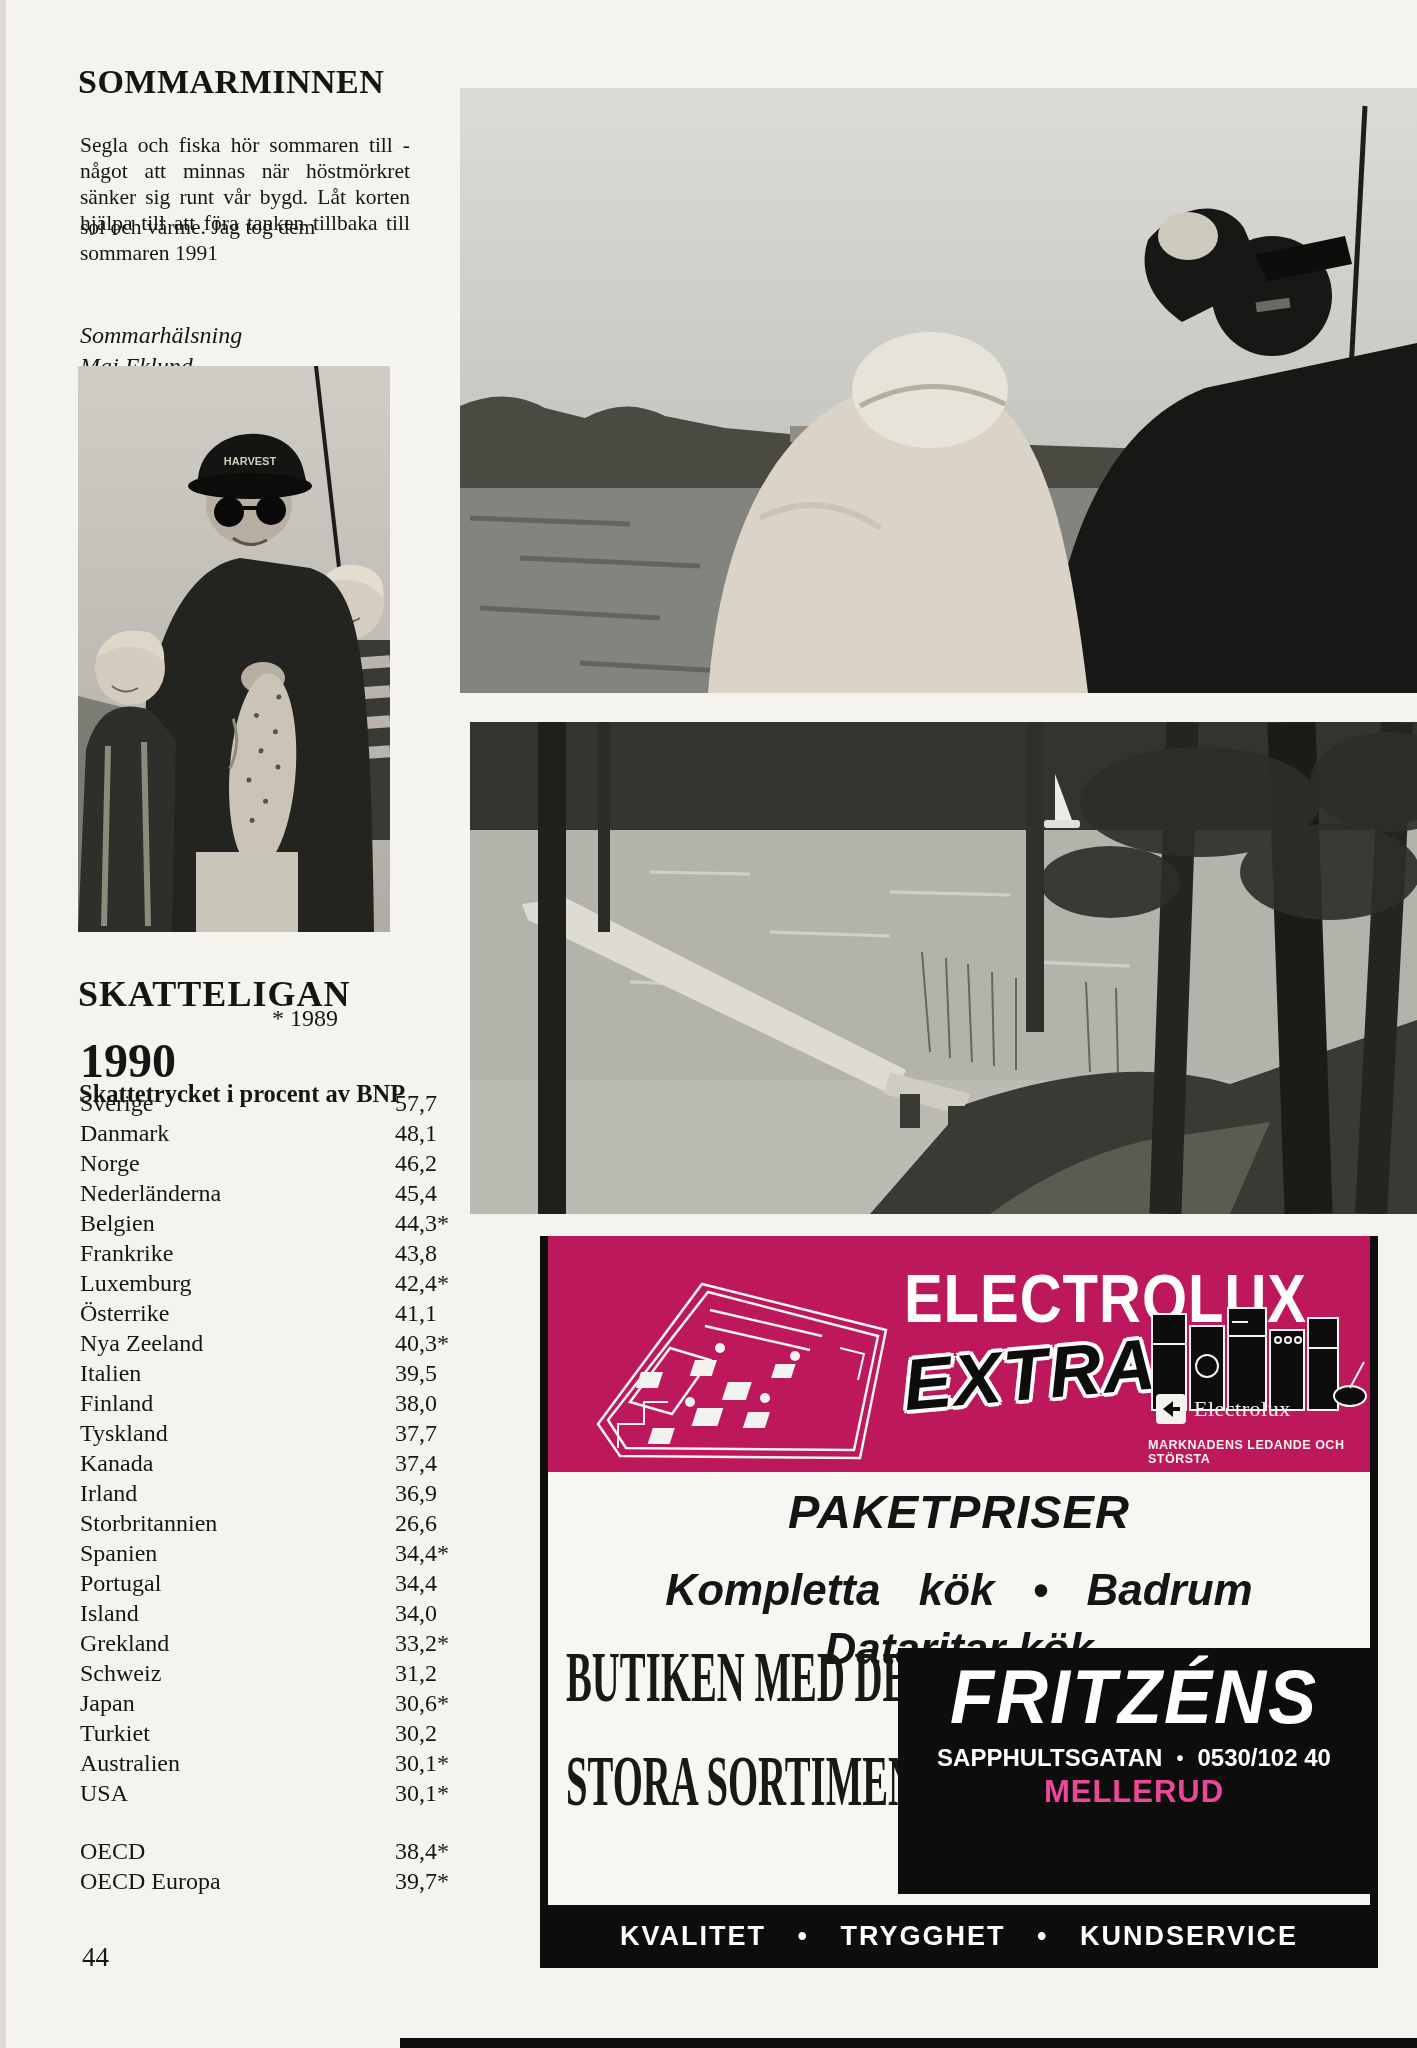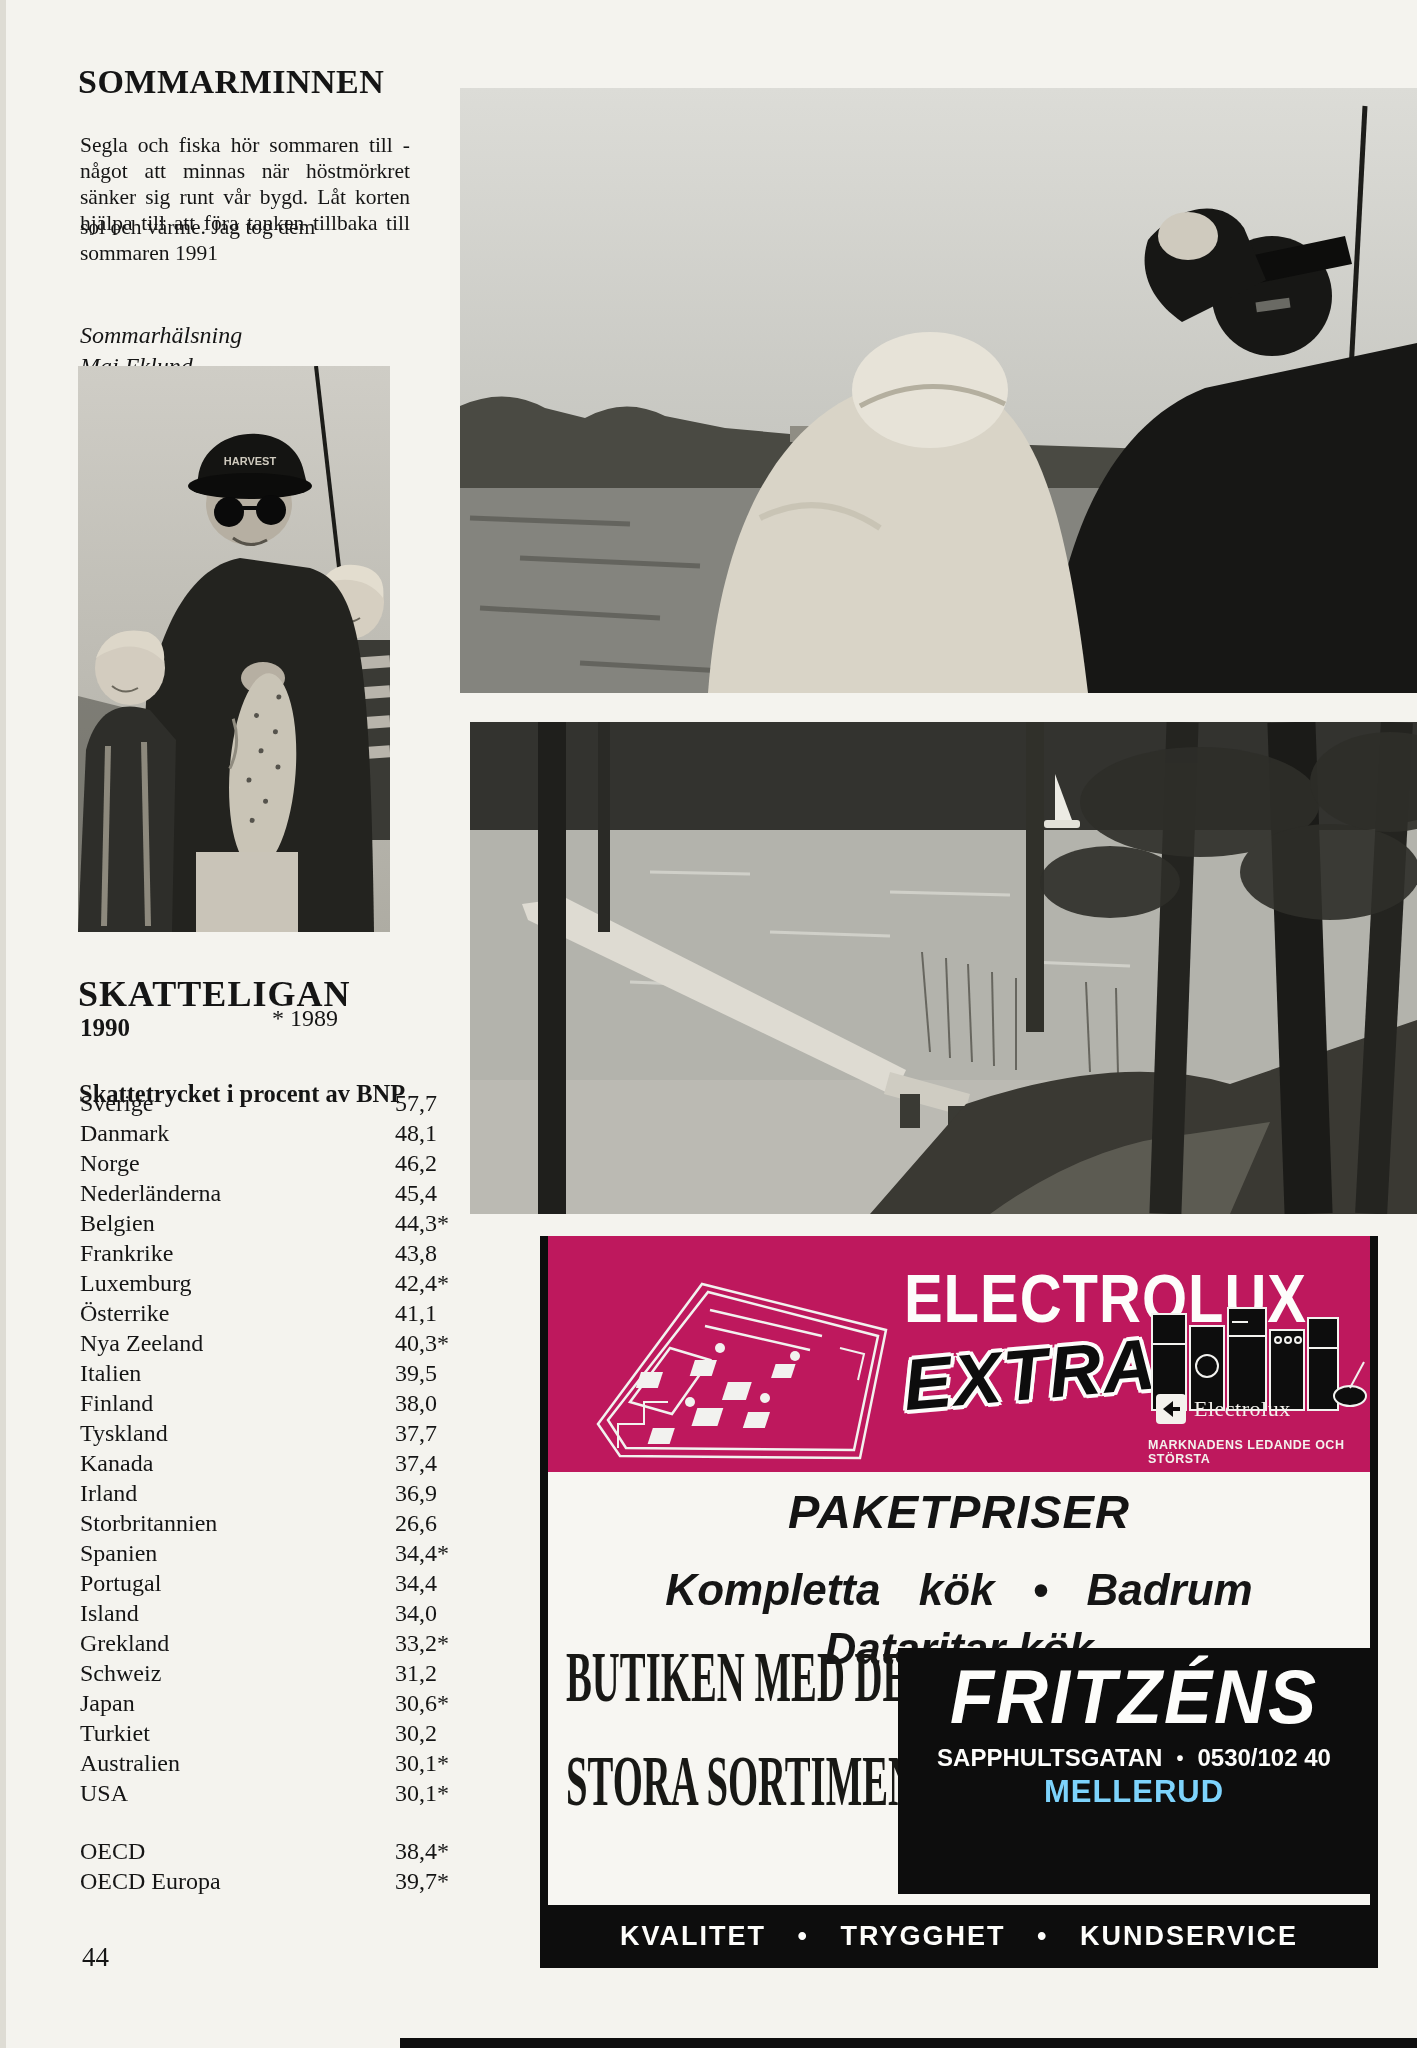--- a/index.html
+++ b/index.html
@@ -26,21 +26,21 @@
   
   figure{margin:0;}
   .photo{background:#be185d;box-shadow:0 0 0 1px #8a887f inset;}
   .photo svg{display:block;}
   #photo-family{left:78px;top:366px;width:312px;height:566px;}
   #photo-boat{left:460px;top:88px;width:957px;height:605px;}
   #photo-lake{left:470px;top:722px;width:947px;height:492px;}
 
   
   .tax-title{left:78px;top:943px;font-size:36px;font-weight:bold;letter-spacing:1px;}
-  .tax-year{left:80px;top:993px;font-size:25px;font-weight:bold;}
+  .tax-year{left:80px;top:993px;font-size:48px;font-weight:bold;}
   .tax-footnote{left:272px;top:1005px;font-size:24px;}
   .tax-subtitle{left:79px;top:1055px;font-size:24.5px;font-weight:bold;}
   .tax-table{left:80px;top:1088px;width:390px;}
   .trow{display:grid;grid-template-columns:315px 1fr;font-size:24px;line-height:30px;}
   .tax-summary{margin-top:28px;}
   .page-number{left:82px;top:1942px;font-size:27px;}
 
   
   .ad{left:540px;top:1236px;width:838px;height:732px;background:#f7f6f2;
       border-left:8px solid #0d0d0d;border-right:8px solid #0d0d0d;box-sizing:border-box;
@@ -72,21 +72,21 @@
   .shop-claim span{display:inline-block;transform:scale(.68,1.25);transform-origin:left center;}
   .claim1{top:408px;}
   .claim2{top:512px;}
   .fritzens-box{position:absolute;left:350px;top:412px;width:472px;height:246px;background:#0d0d0d;
     display:flex;flex-direction:column;align-items:center;}
   .fritzens-name{margin-top:8px;color:#fdfdfb;font-size:72px;font-weight:bold;font-style:italic;
     letter-spacing:2px;transform:scaleY(1.05);}
   .fritzens-line{margin-top:6px;display:flex;align-items:center;gap:14px;
     color:#fdfdfb;font-size:24px;font-weight:bold;}
   .fritzens-dot{font-size:20px;line-height:1;}
-  .fritzens-city{margin-top:2px;color:#7dd3fc;font-size:31px;font-weight:bold;letter-spacing:1px;}
+  .fritzens-city{margin-top:2px;color:#ec4899;font-size:31px;font-weight:bold;letter-spacing:1px;}
   .ad-footer{position:absolute;left:0;top:669px;width:822px;height:63px;background:#0d0d0d;
     display:flex;align-items:center;justify-content:center;
     color:#fdfdfb;font-size:27px;font-weight:bold;letter-spacing:2px;word-spacing:22px;text-align:center;}
 
   .scan-strip{left:400px;top:2038px;width:1017px;height:10px;background:#0e0e0e;}
   .scan-left-edge{left:0;top:0;width:6px;height:2048px;background:#dedcd4;}
 </style>
 </head>
 <body>
 

